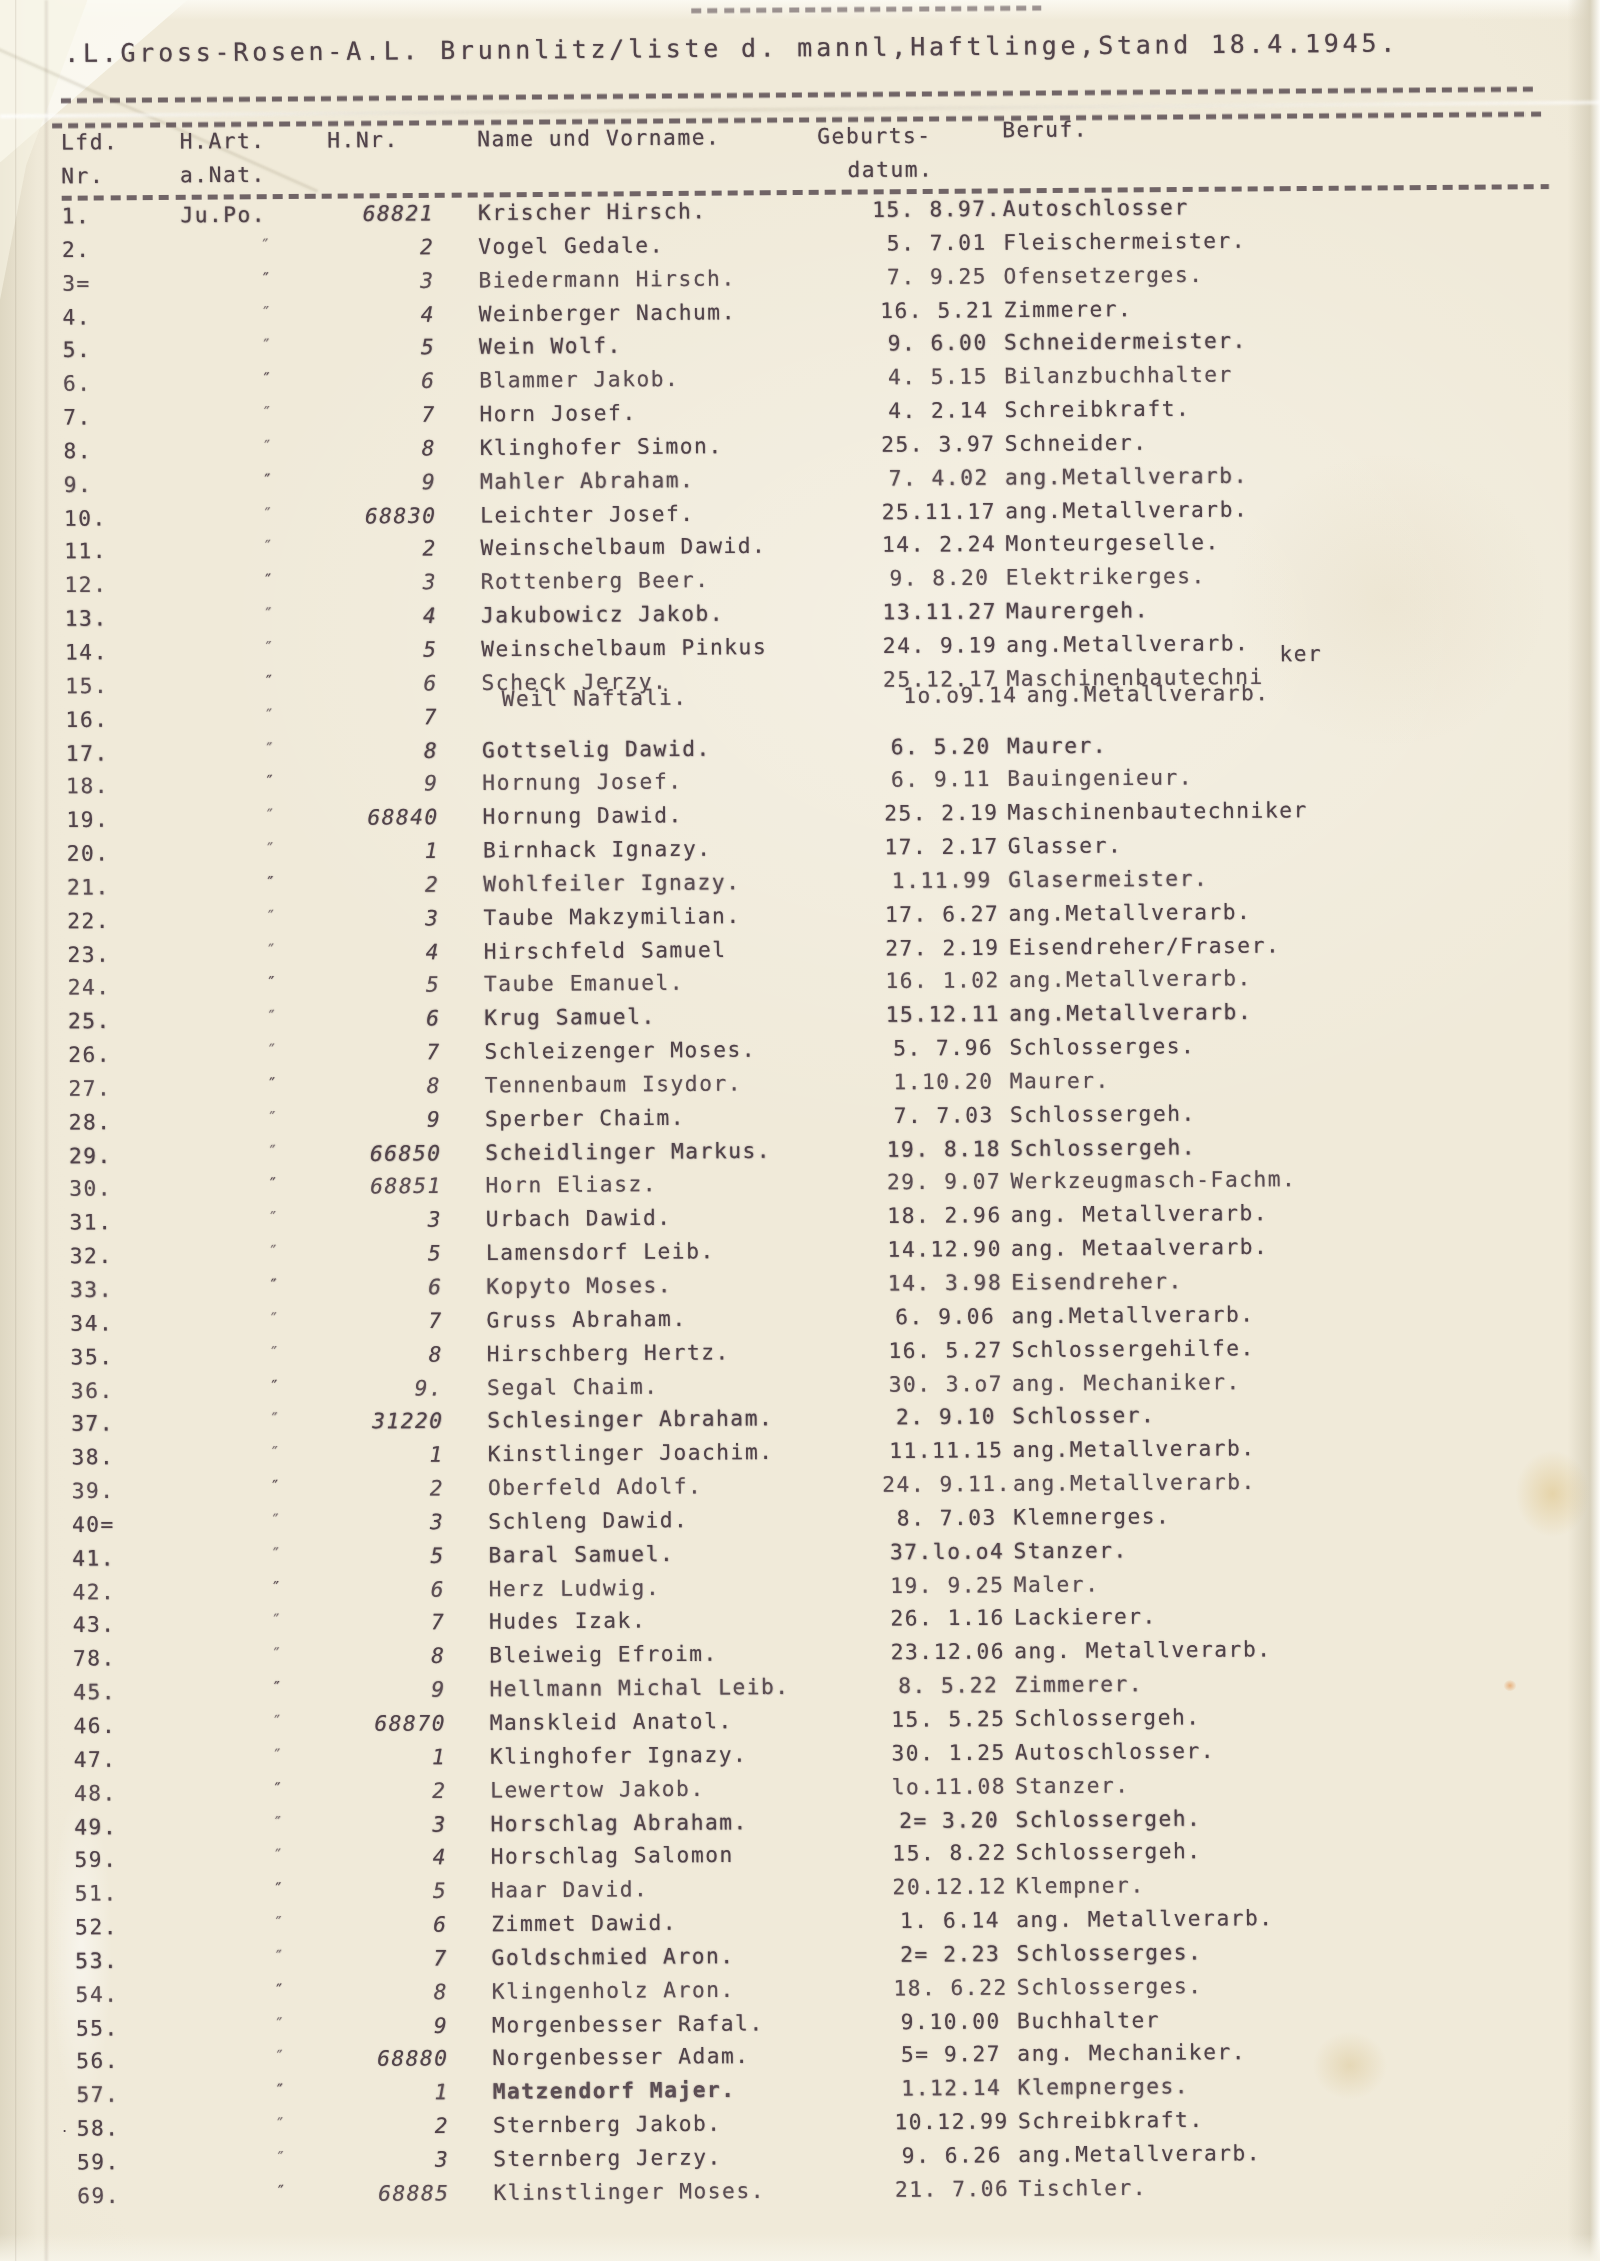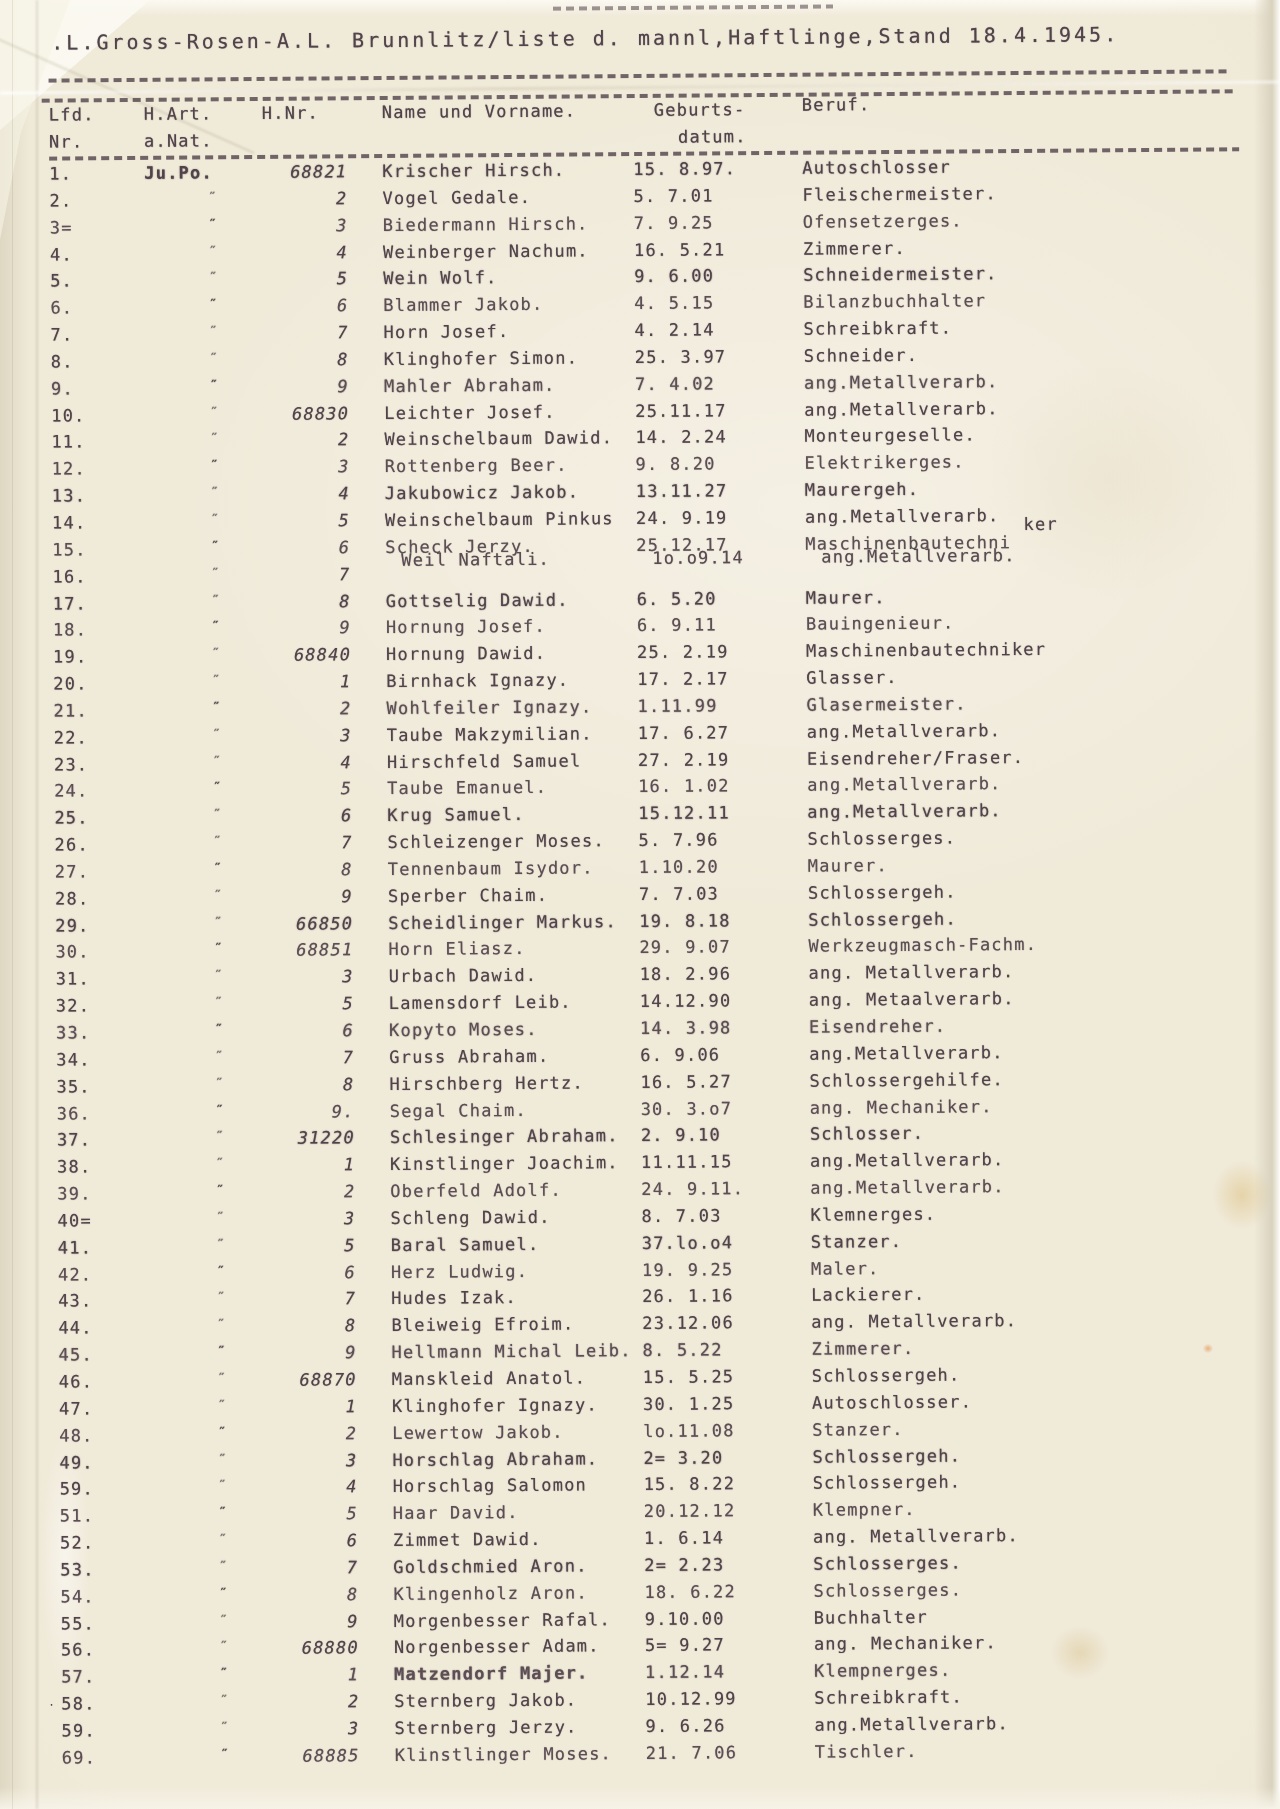--- a/index.html
+++ b/index.html
@@ -54,24 +54,24 @@
   .dashB{left:48px;top:94px;width:1196px;}
   .dashC{left:55px;top:152px;width:1190px;}
   .dashTop{left:560px;top:6px;width:280px;opacity:.55;}
   .hdr{font-size:17px;letter-spacing:1.2px;}
   
   .rows{position:absolute;left:0;top:159px;width:100%;}
   .row{position:relative;height:26.85px;font-size:17px;letter-spacing:1.2px;}
   .cell{position:absolute;top:0;white-space:nowrap;
     text-shadow:0 0 1px rgba(81,67,74,.5), .4px .4px 0 rgba(81,67,74,.15);}
   .c-lfd{left:55px;}
-  .c-hart{left:150px;font-weight:bold;}
+  .c-hart{left:150px;}
   .c-hnr{left:253px;width:100px;text-align:right;font-style:italic;}
   .c-name{left:388px;}
-  .c-geb{left:639px;width:124px;text-align:left;}
+  .c-geb{left:693px;width:124px;text-align:center;}
   .c-beruf{left:808px;}
   .ditto{margin-left:64px;font-size:13px;opacity:.7;letter-spacing:0;}
   .row:nth-child(3n) .cell{opacity:.93;}
   .row:nth-child(4n+1) .cell{text-shadow:0 0 1.4px rgba(81,67,74,.65), .5px .5px 0 rgba(81,67,74,.2);}
   .overlap .c-name,.overlap .c-geb,.overlap .c-beruf{transform:translate(16px,-14px);opacity:.95;}
   .tail{position:relative;top:9px;margin-left:24px;}
   .premark{position:absolute;left:42px;top:5px;font-size:11px;}
   .bold-name .c-name{font-weight:bold;text-shadow:0 0 1.6px rgba(60,46,54,.8);}
 </style>
 </head>
@@ -452,21 +452,21 @@
       </div>
       <div class="row">
         <span class="cell c-lfd">43.</span>
         <span class="cell c-hart ditto">″</span>
         <span class="cell c-hnr">7</span>
         <span class="cell c-name">Hudes Izak.</span>
         <span class="cell c-geb">26. 1.16</span>
         <span class="cell c-beruf">Lackierer.</span>
       </div>
       <div class="row">
-        <span class="cell c-lfd">44.</span>
+        <span class="cell c-lfd">78.</span>
         <span class="cell c-hart ditto">″</span>
         <span class="cell c-hnr">8</span>
         <span class="cell c-name">Bleiweig Efroim.</span>
         <span class="cell c-geb">23.12.06</span>
         <span class="cell c-beruf">ang. Metallverarb.</span>
       </div>
       <div class="row">
         <span class="cell c-lfd">45.</span>
         <span class="cell c-hart ditto">″</span>
         <span class="cell c-hnr">9</span>

